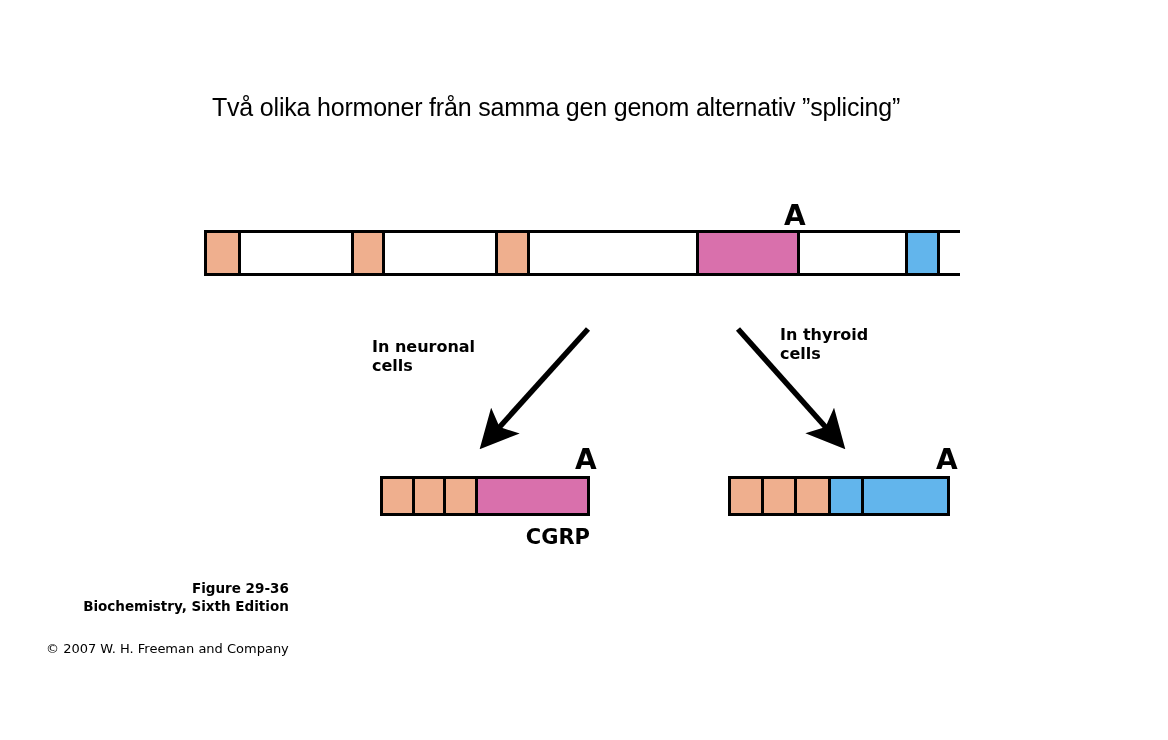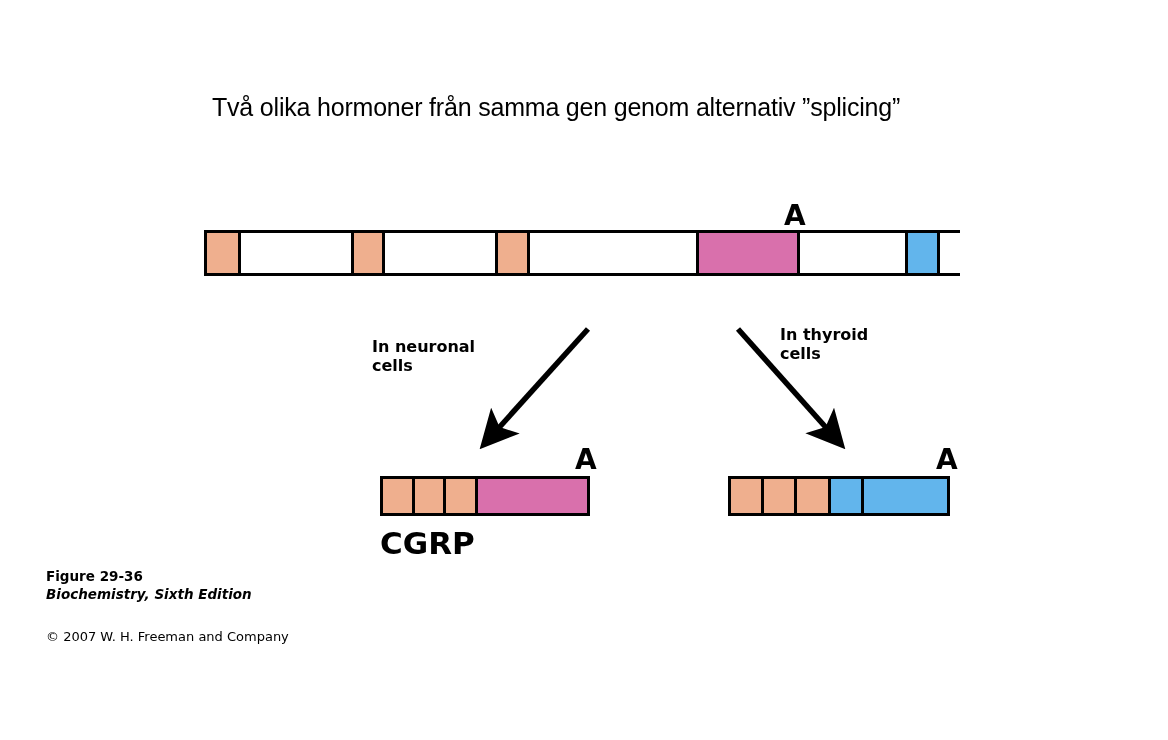--- a/index.html
+++ b/index.html
@@ -112,45 +112,45 @@
     height: 40px;
   }
   #calcitonin-bar {
     left: 728px;
     top: 476px;
     width: 222px;
     height: 40px;
   }
   .product-name {
     position: absolute;
-    font-size: 31px;
-    font-weight: 700;
-    font-family: "DejaVu Sans", sans-serif;
-    text-align: left;
+    font-size: 21px;
+    font-weight: 700;
+    font-family: "DejaVu Sans", sans-serif;
+    text-align: right;
     white-space: nowrap;
   }
   #cgrp-name { left: 380px; top: 525px; width: 210px; }
   #calcitonin-name { left: 728px; top: 525px; width: 222px; }
 
   
   #credit {
     position: absolute;
     left: 46px;
-    top: 568px;
+    top: 580px;
     line-height: 1.32;
+    text-align: right;
   }
   #credit .credit-figure {
     font-size: 13.5px;
     font-weight: 700;
     font-family: "DejaVu Sans", sans-serif;
   }
   #credit .credit-book {
     font-size: 13.5px;
     font-weight: 700;
-    font-style: italic;
     font-family: "DejaVu Sans", sans-serif;
   }
   #credit .credit-copyright {
     font-size: 13px;
     font-weight: 400;
     font-family: "DejaVu Sans", sans-serif;
     margin-top: 24px;
   }
 </style>
 </head>

